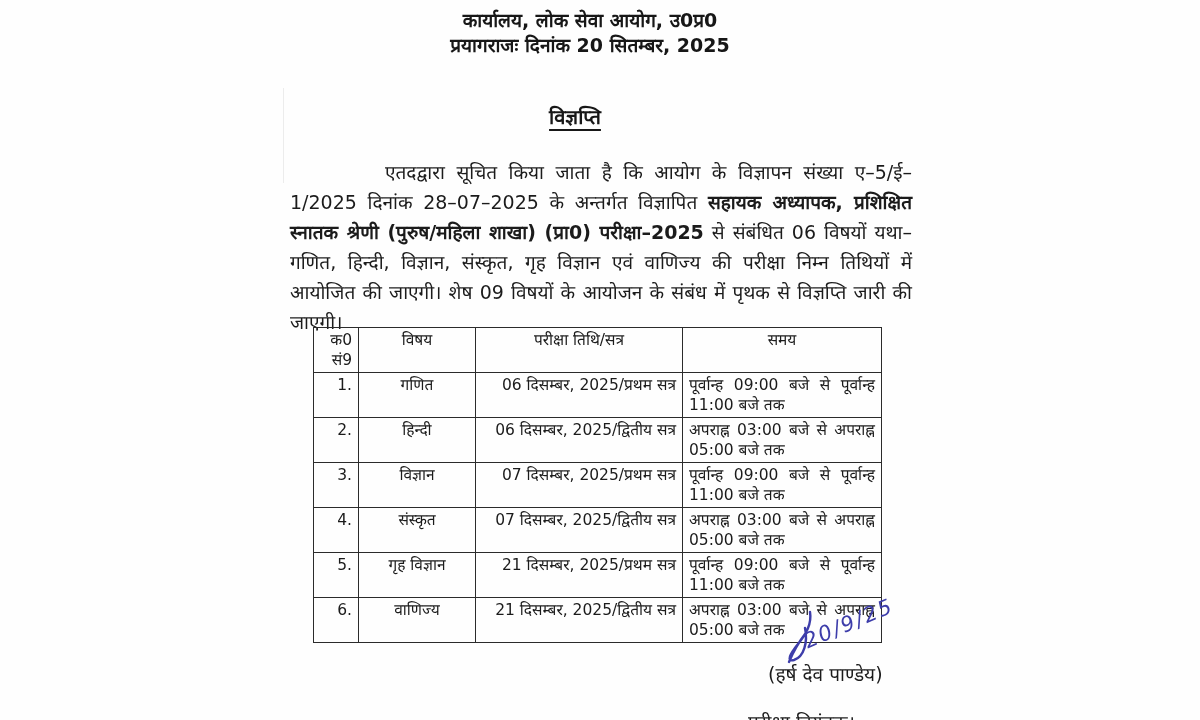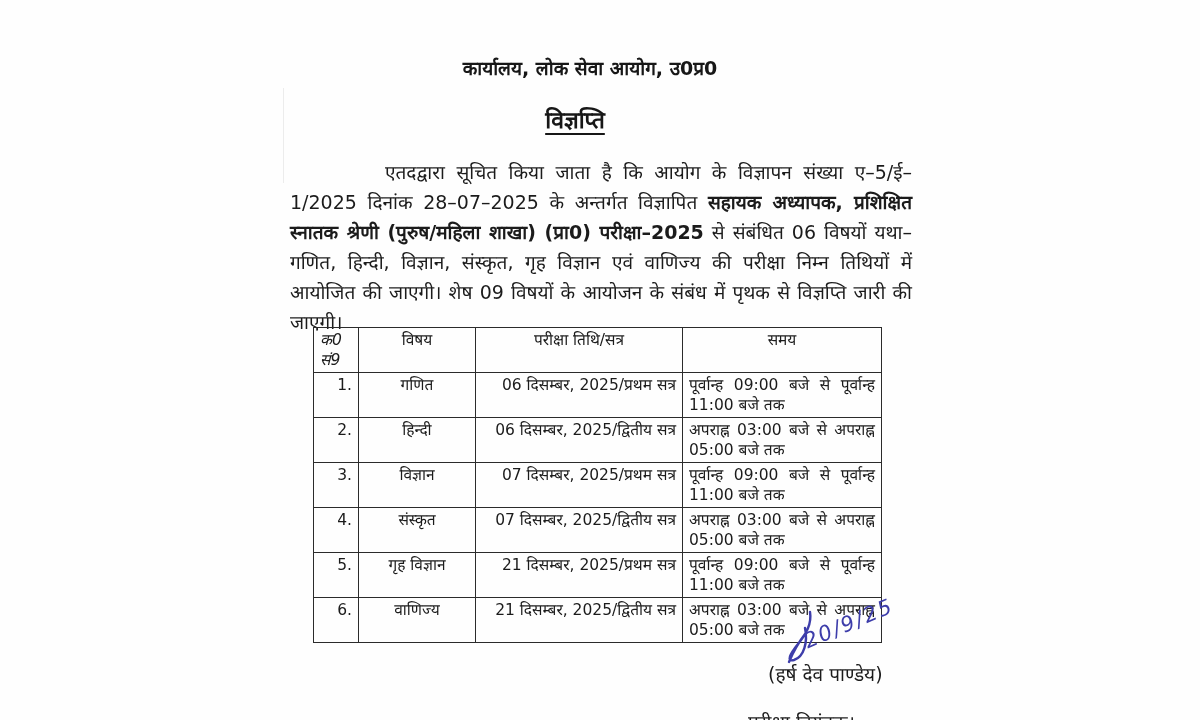--- a/index.html
+++ b/index.html
@@ -21,27 +21,26 @@
     width: 1px; height: 95px;
     background: #ececec;
   }
   .letterhead {
     position: absolute; left: 0; top: 8px; width: 1180px;
     text-align: center;
     font-weight: 700;
     font-size: 19px;
     line-height: 25px;
     color: #171717;
-    margin-top: 48px;
   }
   .notice-title {
     position: absolute; left: 0; top: 103px; width: 1150px;
     text-align: center;
     font-weight: 700;
-    font-size: 23px;
+    font-size: 20px;
     color: #171717;
     text-decoration: underline;
     text-underline-offset: 5px;
     text-decoration-thickness: 2px;
   }
   .body-par {
     position: absolute; left: 290px; top: 157px; width: 622px;
     font-size: 19px;
     line-height: 30px;
     text-align: justify;
@@ -62,21 +61,21 @@
     padding: 2px 6px;
     vertical-align: top;
     line-height: 20px;
     font-weight: 400;
   }
   table.schedule th { height: 40px; }
   col.c-sn   { width: 45px; }
   col.c-sub  { width: 117px; }
   col.c-date { width: 207px; }
   col.c-time { width: 199px; }
-  .th-sn   { text-align: left; vertical-align: top; font-style: italic; }
+  .th-sn   { text-align: right; vertical-align: top; }
   .th-mid  { text-align: center; vertical-align: top; padding-top: 4px; }
   td.sn    { text-align: right; padding-right: 3px; height: 40px; padding-top: 4px; }
   td.sub   { text-align: center; padding-top: 4px; }
   td.date  { text-align: right; padding-left: 8px; padding-top: 4px; }
   td.time  { text-align: justify; padding-top: 4px; padding-bottom: 3px; }
   .sig-ink { position: absolute; left: 778px; top: 608px; width: 140px; height: 62px; color: #3d3daa; }
   .sig-date {
     position: absolute; left: 805px; top: 630px;
     color: #3d3daa;
     font-style: italic;
@@ -96,20 +95,21 @@
 </style>
 </head>
 <body>
 
 <div class="page">
 
   <div class="scan-fold"></div>
 
   <div class="letterhead">
     <div>कार्यालय, लोक सेवा आयोग, उ0प्र0</div>
+    <div>प्रयागराजः दिनांक 20 सितम्बर, 2025</div>
   </div>
 
   <div class="notice-title">विज्ञप्ति</div>
 
   <div class="body-par"><span>एतदद्वारा सूचित किया जाता है कि आयोग के विज्ञापन संख्या ए–5/ई–1/2025 दिनांक 28–07–2025 के अन्तर्गत विज्ञापित </span><span class="bold">सहायक अध्यापक, प्रशिक्षित स्नातक श्रेणी (पुरुष/महिला शाखा) (प्रा0) परीक्षा–2025</span><span> से संबंधित 06 विषयों यथा– गणित, हिन्दी, विज्ञान, संस्कृत, गृह विज्ञान एवं वाणिज्य की परीक्षा निम्न तिथियों में आयोजित की जाएगी। शेष 09 विषयों के आयोजन के संबंध में पृथक से विज्ञप्ति जारी की जाएगी।</span></div>
 
   <table class="schedule">
     <colgroup>
         <col class="c-sn">
         <col class="c-sub">

